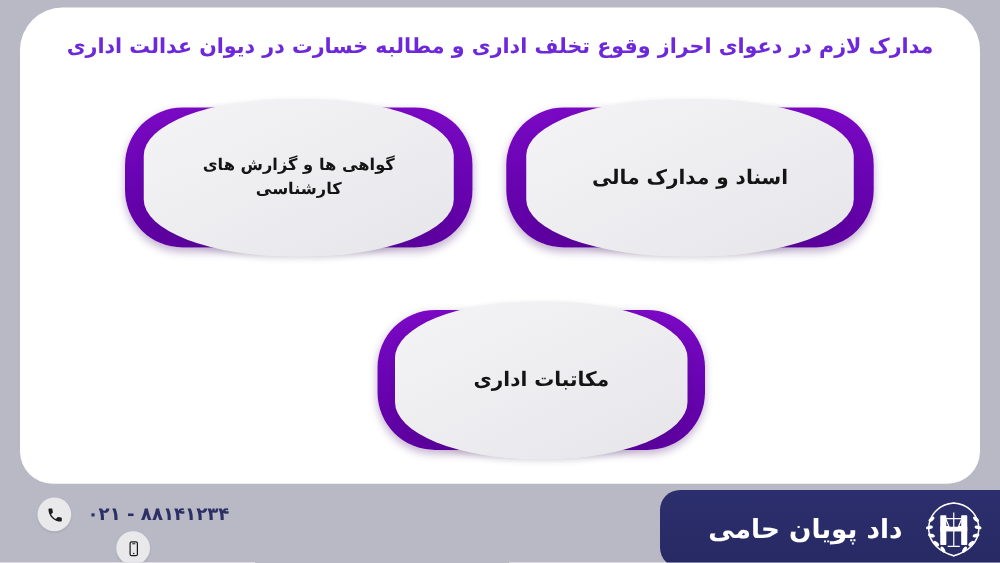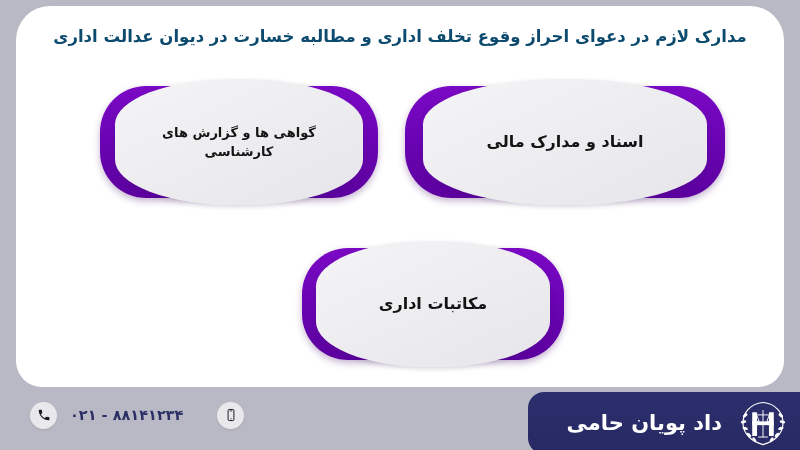--- a/index.html
+++ b/index.html
@@ -14,21 +14,21 @@
     position:absolute;left:16px;top:6px;width:768px;height:381px;
     background:#ffffff;
     border-radius:34px 34px 26px 26px;
     box-shadow:0 0 0 0 rgba(0,0,0,0);
   }
 
   
   .title{
     position:absolute;left:24px;top:26px;width:752px;
     text-align:center;
-    color:#0c4a6e;
+    color:#6d28d9;
     font-size:16.5px;
     font-weight:bold;
     letter-spacing:-0.2px;
     line-height:1.35;
     direction:rtl;
     white-space:nowrap;
   }
 
   
   .node{
@@ -55,21 +55,21 @@
     font-size:16px;
     font-weight:bold;
     text-align:center;
     line-height:1.5;
     padding:0 16px;
     direction:rtl;
   }
   .node.two-line .label{font-size:13px;}
 
   
-  #node-financial{left:405px;top:86px;width:320px;height:112px;}
+  #node-financial{left:405px;top:86px;width:278px;height:112px;padding-left:16px;}
   #node-expert   {left:100px;top:86px;width:278px;height:112px;}
   #node-letters  {left:262px;top:248px;width:262px;height:112px;margin-left:40px;}
 
   
   .brand-bar{
     position:absolute;right:0;top:364px;width:272px;height:62px;
     background:linear-gradient(180deg,#2c2f6d 0%,#262962 100%);
     border-radius:16px 0 0 16px;
     display:flex;align-items:center;justify-content:flex-start;
     padding-right:6px;
@@ -81,21 +81,21 @@
     direction:rtl;margin-right:14px;letter-spacing:0px;
     white-space:nowrap;
   }
   .emblem{
     width:54px;height:52px;position:relative;flex:0 0 auto;margin-right:4px;
   }
 
   
   .contact{
     position:absolute;left:30px;top:398px;height:34px;
-    display:flex;align-items:center;direction:ltr;
+    display:flex;align-items:center;direction:ltr;flex-direction:column;
   }
   .contact-item{display:flex;align-items:center;margin-right:34px;}
   .ico-badge{
     width:27px;height:27px;border-radius:50%;
     background:#e9e9ec;
     display:flex;align-items:center;justify-content:center;
     flex:0 0 auto;
     box-shadow:0 1px 2px rgba(0,0,0,.10);
   }
   .phone-text{

